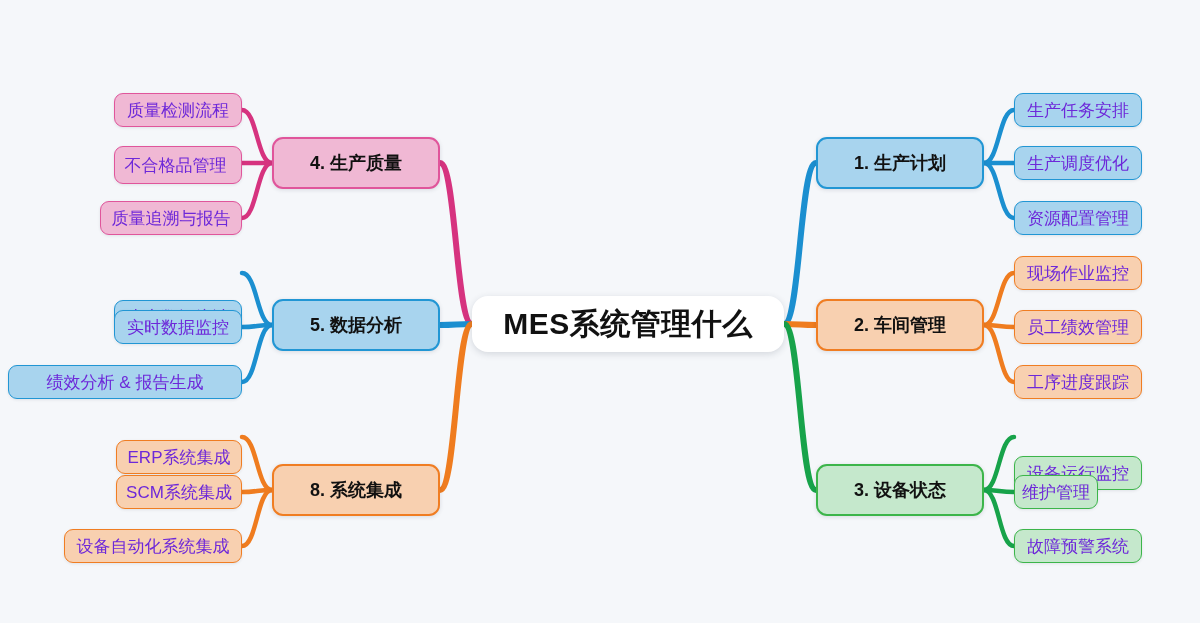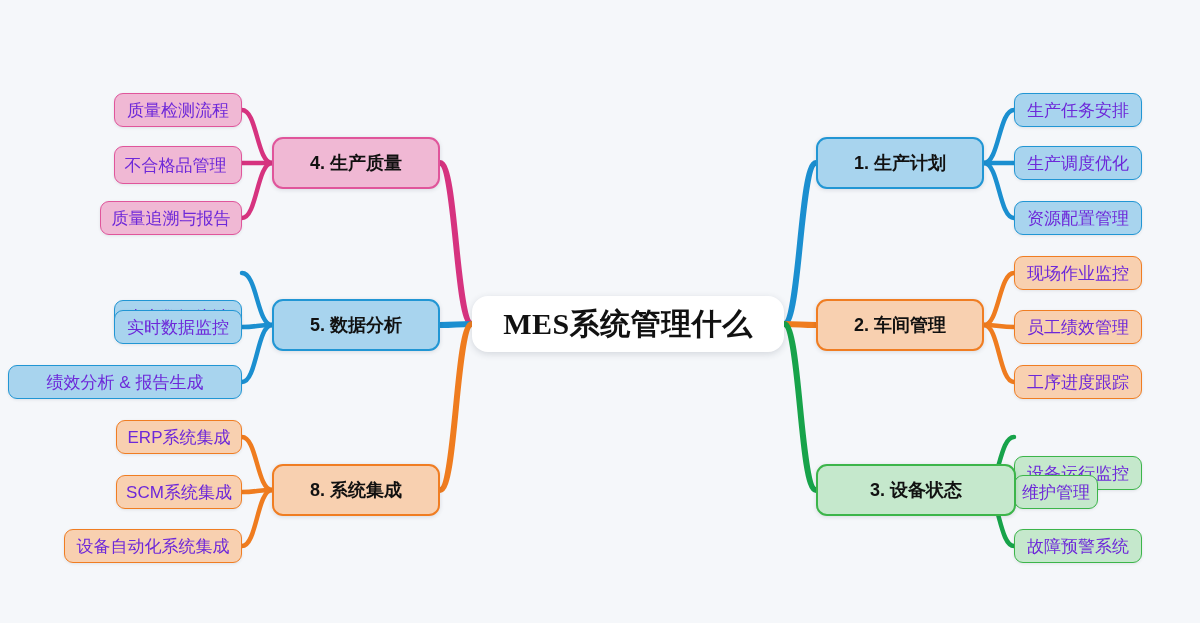--- a/index.html
+++ b/index.html
@@ -36,21 +36,20 @@
   
   .root {
     background: #ffffff;
     border-radius: 16px;
     color: #111111;
     font-size: 30px;
     font-weight: bold;
     letter-spacing: 0.5px;
     box-shadow: 0 2px 7px rgba(40,50,70,0.16);
     z-index: 6;
-    font-family: Liberation Serif, serif;
   }
   
   .branch {
     border-radius: 11px;
     border-style: solid;
     border-width: 2px;
     font-size: 18px;
     font-weight: bold;
     color: #111111;
     box-shadow: 0 1px 4px rgba(40,50,70,0.14);
@@ -121,21 +120,21 @@
       </div>
       <div class="node leaf" style="left: 1014px; top: 256px; width: 128px; height: 34px; background: rgb(248, 208, 176); border-color: rgb(240, 125, 34);">
         <span>现场作业监控</span>
       </div>
       <div class="node leaf" style="left: 1014px; top: 310px; width: 128px; height: 34px; background: rgb(248, 208, 176); border-color: rgb(240, 125, 34);">
         <span>员工绩效管理</span>
       </div>
       <div class="node leaf" style="left: 1014px; top: 365px; width: 128px; height: 34px; background: rgb(248, 208, 176); border-color: rgb(240, 125, 34);">
         <span>工序进度跟踪</span>
       </div>
-      <div class="node branch" style="left: 816px; top: 464px; width: 200px; height: 52px; background: rgb(197, 232, 204); border-color: rgb(60, 181, 74);">
+      <div class="node branch" style="left: 816px; top: 464px; width: 168px; height: 52px; background: rgb(197, 232, 204); border-color: rgb(60, 181, 74);">
         <span>3. 设备状态</span>
       </div>
       <div class="node leaf" style="left: 1014px; top: 420px; width: 128px; height: 34px; background: rgb(197, 232, 204); border-color: rgb(60, 181, 74); margin-top: 36px;">
         <span>设备运行监控</span>
       </div>
       <div class="node leaf" style="left: 1014px; top: 475px; width: 84px; height: 34px; background: rgb(197, 232, 204); border-color: rgb(60, 181, 74);">
         <span>维护管理</span>
       </div>
       <div class="node leaf" style="left: 1014px; top: 529px; width: 128px; height: 34px; background: rgb(197, 232, 204); border-color: rgb(60, 181, 74);">
         <span>故障预警系统</span>
@@ -160,21 +159,21 @@
       </div>
       <div class="node leaf" style="left: 114px; top: 310px; width: 128px; height: 34px; background: rgb(168, 212, 238); border-color: rgb(33, 150, 212);">
         <span>实时数据监控</span>
       </div>
       <div class="node leaf" style="left: 8px; top: 365px; width: 234px; height: 34px; background: rgb(168, 212, 238); border-color: rgb(33, 150, 212);">
         <span>绩效分析 &amp; 报告生成</span>
       </div>
       <div class="node branch" style="left: 272px; top: 464px; width: 168px; height: 52px; background: rgb(248, 208, 176); border-color: rgb(240, 125, 34);">
         <span>8. 系统集成</span>
       </div>
-      <div class="node leaf" style="left: 116px; top: 420px; width: 126px; height: 34px; background: rgb(248, 208, 176); border-color: rgb(240, 125, 34);">
+      <div class="node leaf" style="left: 116px; top: 440px; width: 126px; height: 34px; background: rgb(248, 208, 176); border-color: rgb(240, 125, 34);">
         <span>ERP系统集成</span>
       </div>
       <div class="node leaf" style="left: 116px; top: 475px; width: 126px; height: 34px; background: rgb(248, 208, 176); border-color: rgb(240, 125, 34);">
         <span>SCM系统集成</span>
       </div>
       <div class="node leaf" style="left: 64px; top: 529px; width: 178px; height: 34px; background: rgb(248, 208, 176); border-color: rgb(240, 125, 34);">
         <span>设备自动化系统集成</span>
       </div>
     </div>
 </div>

